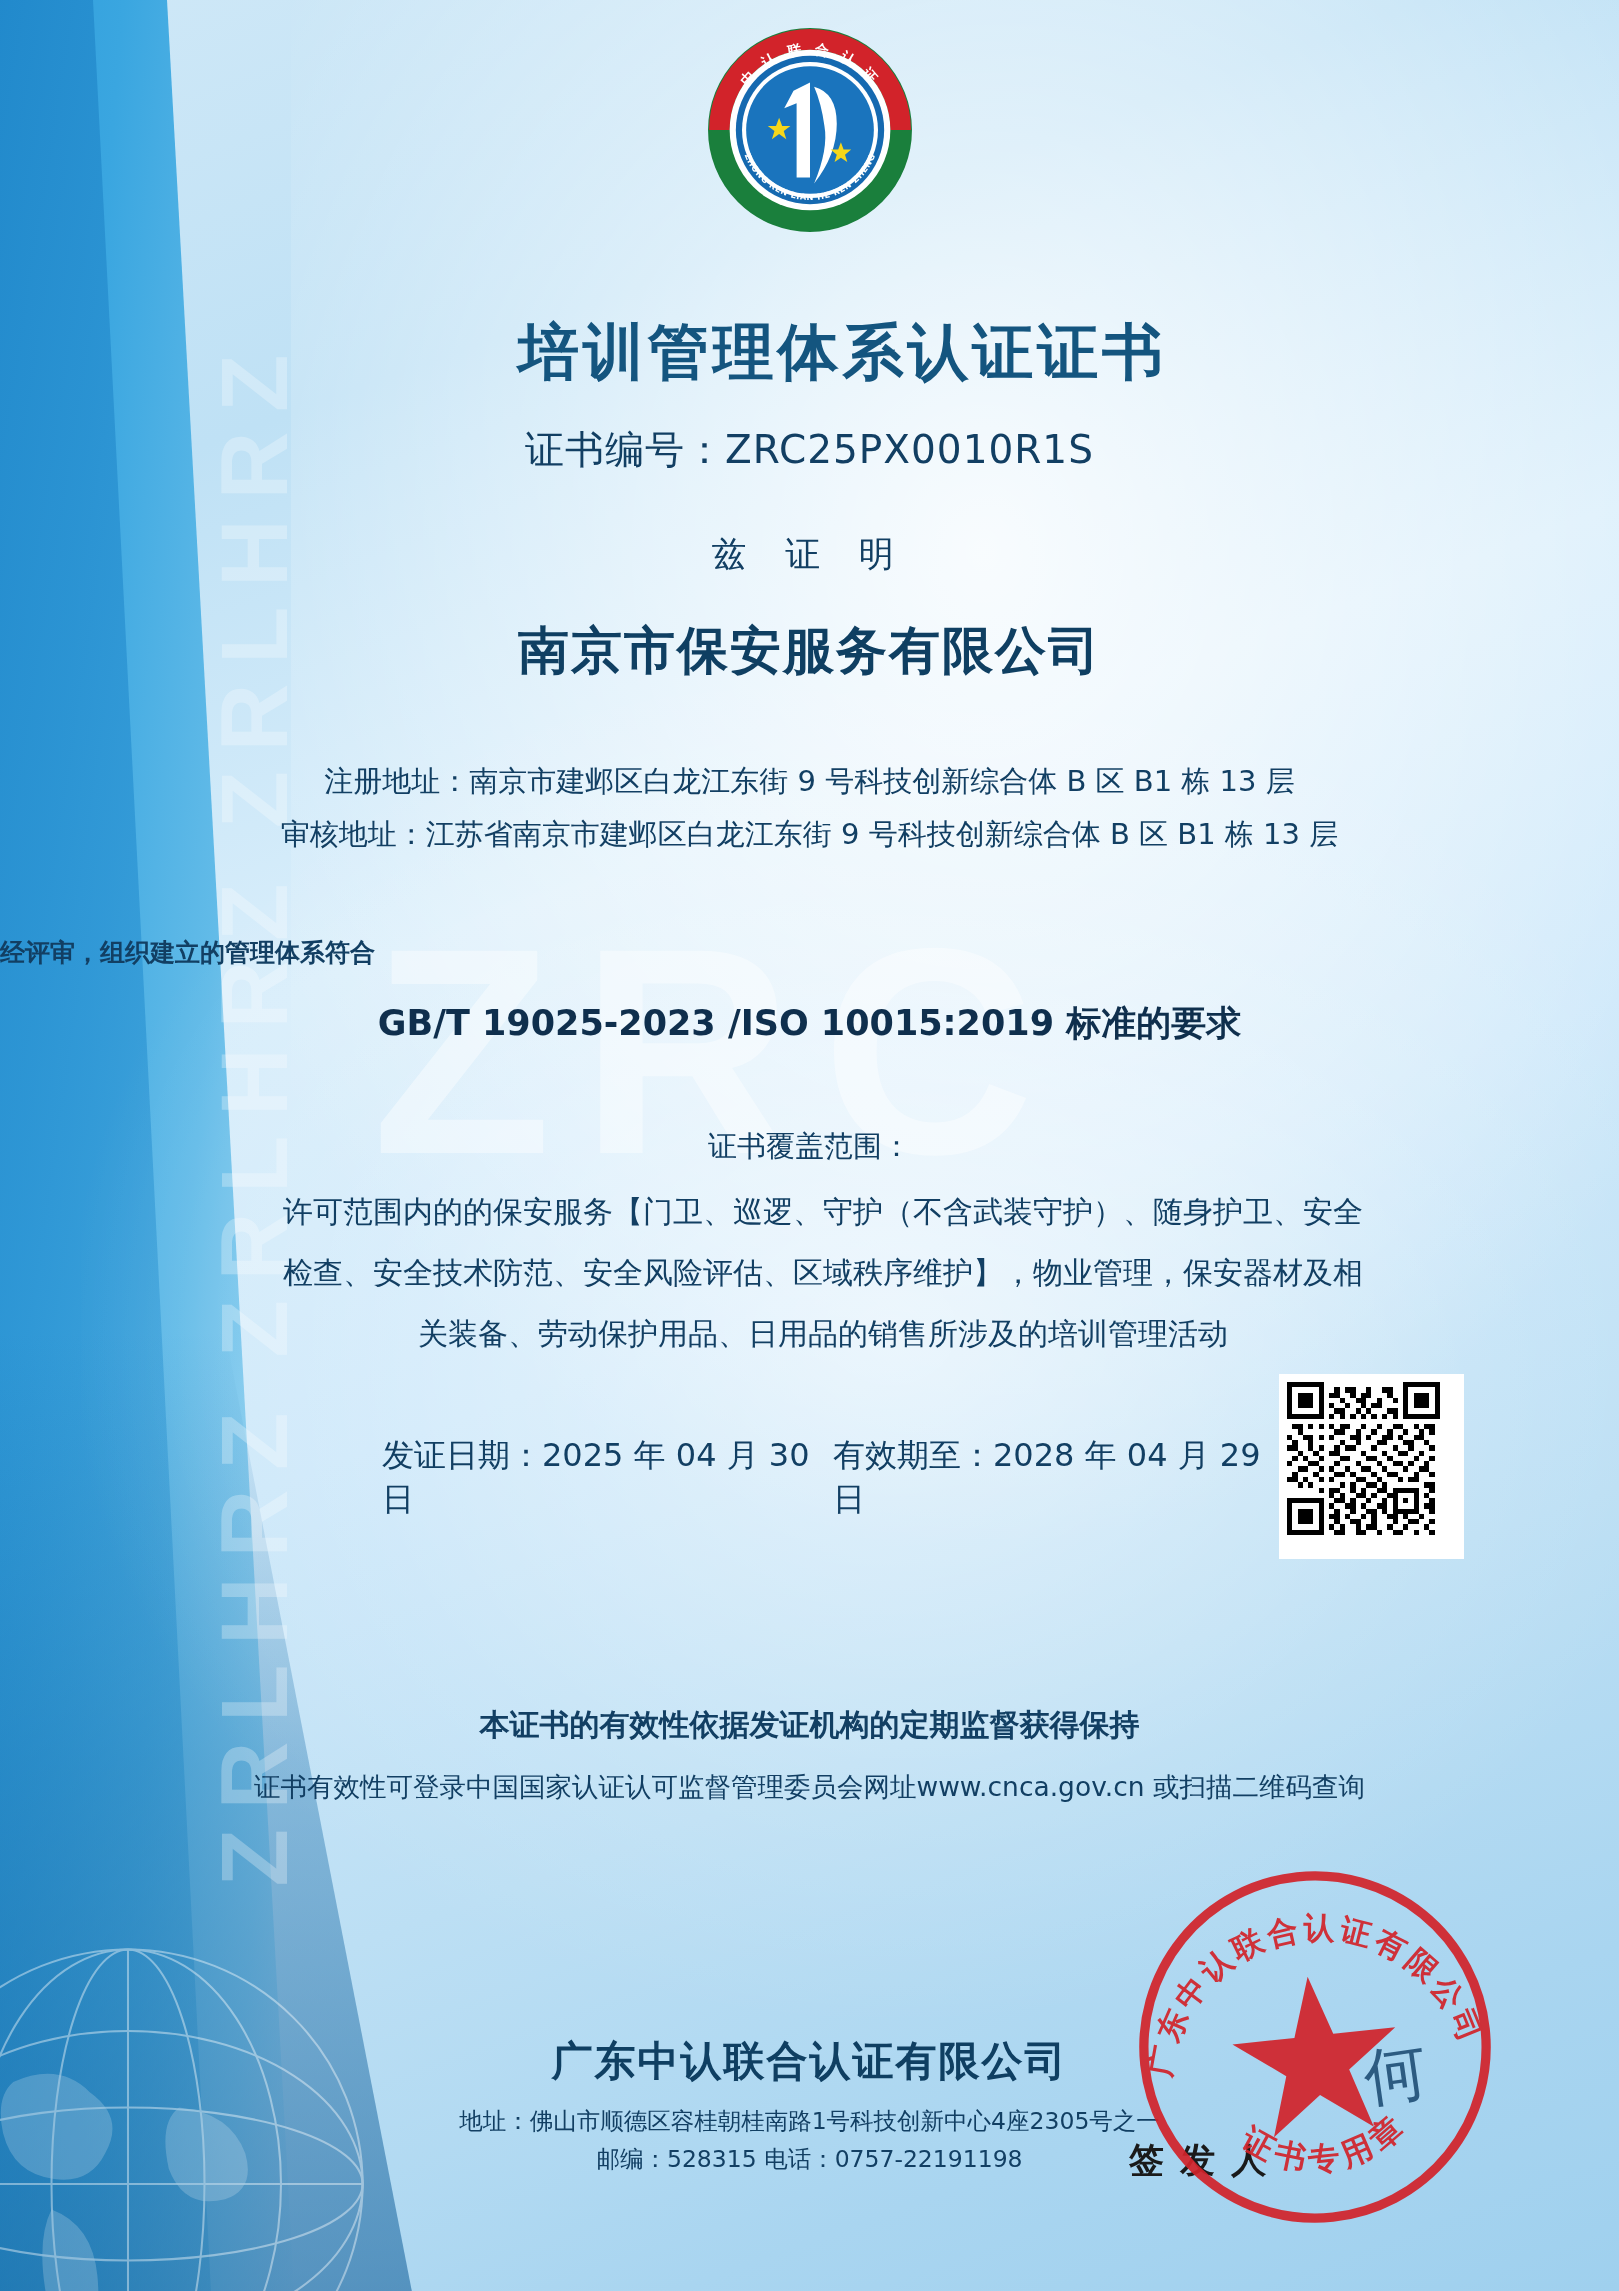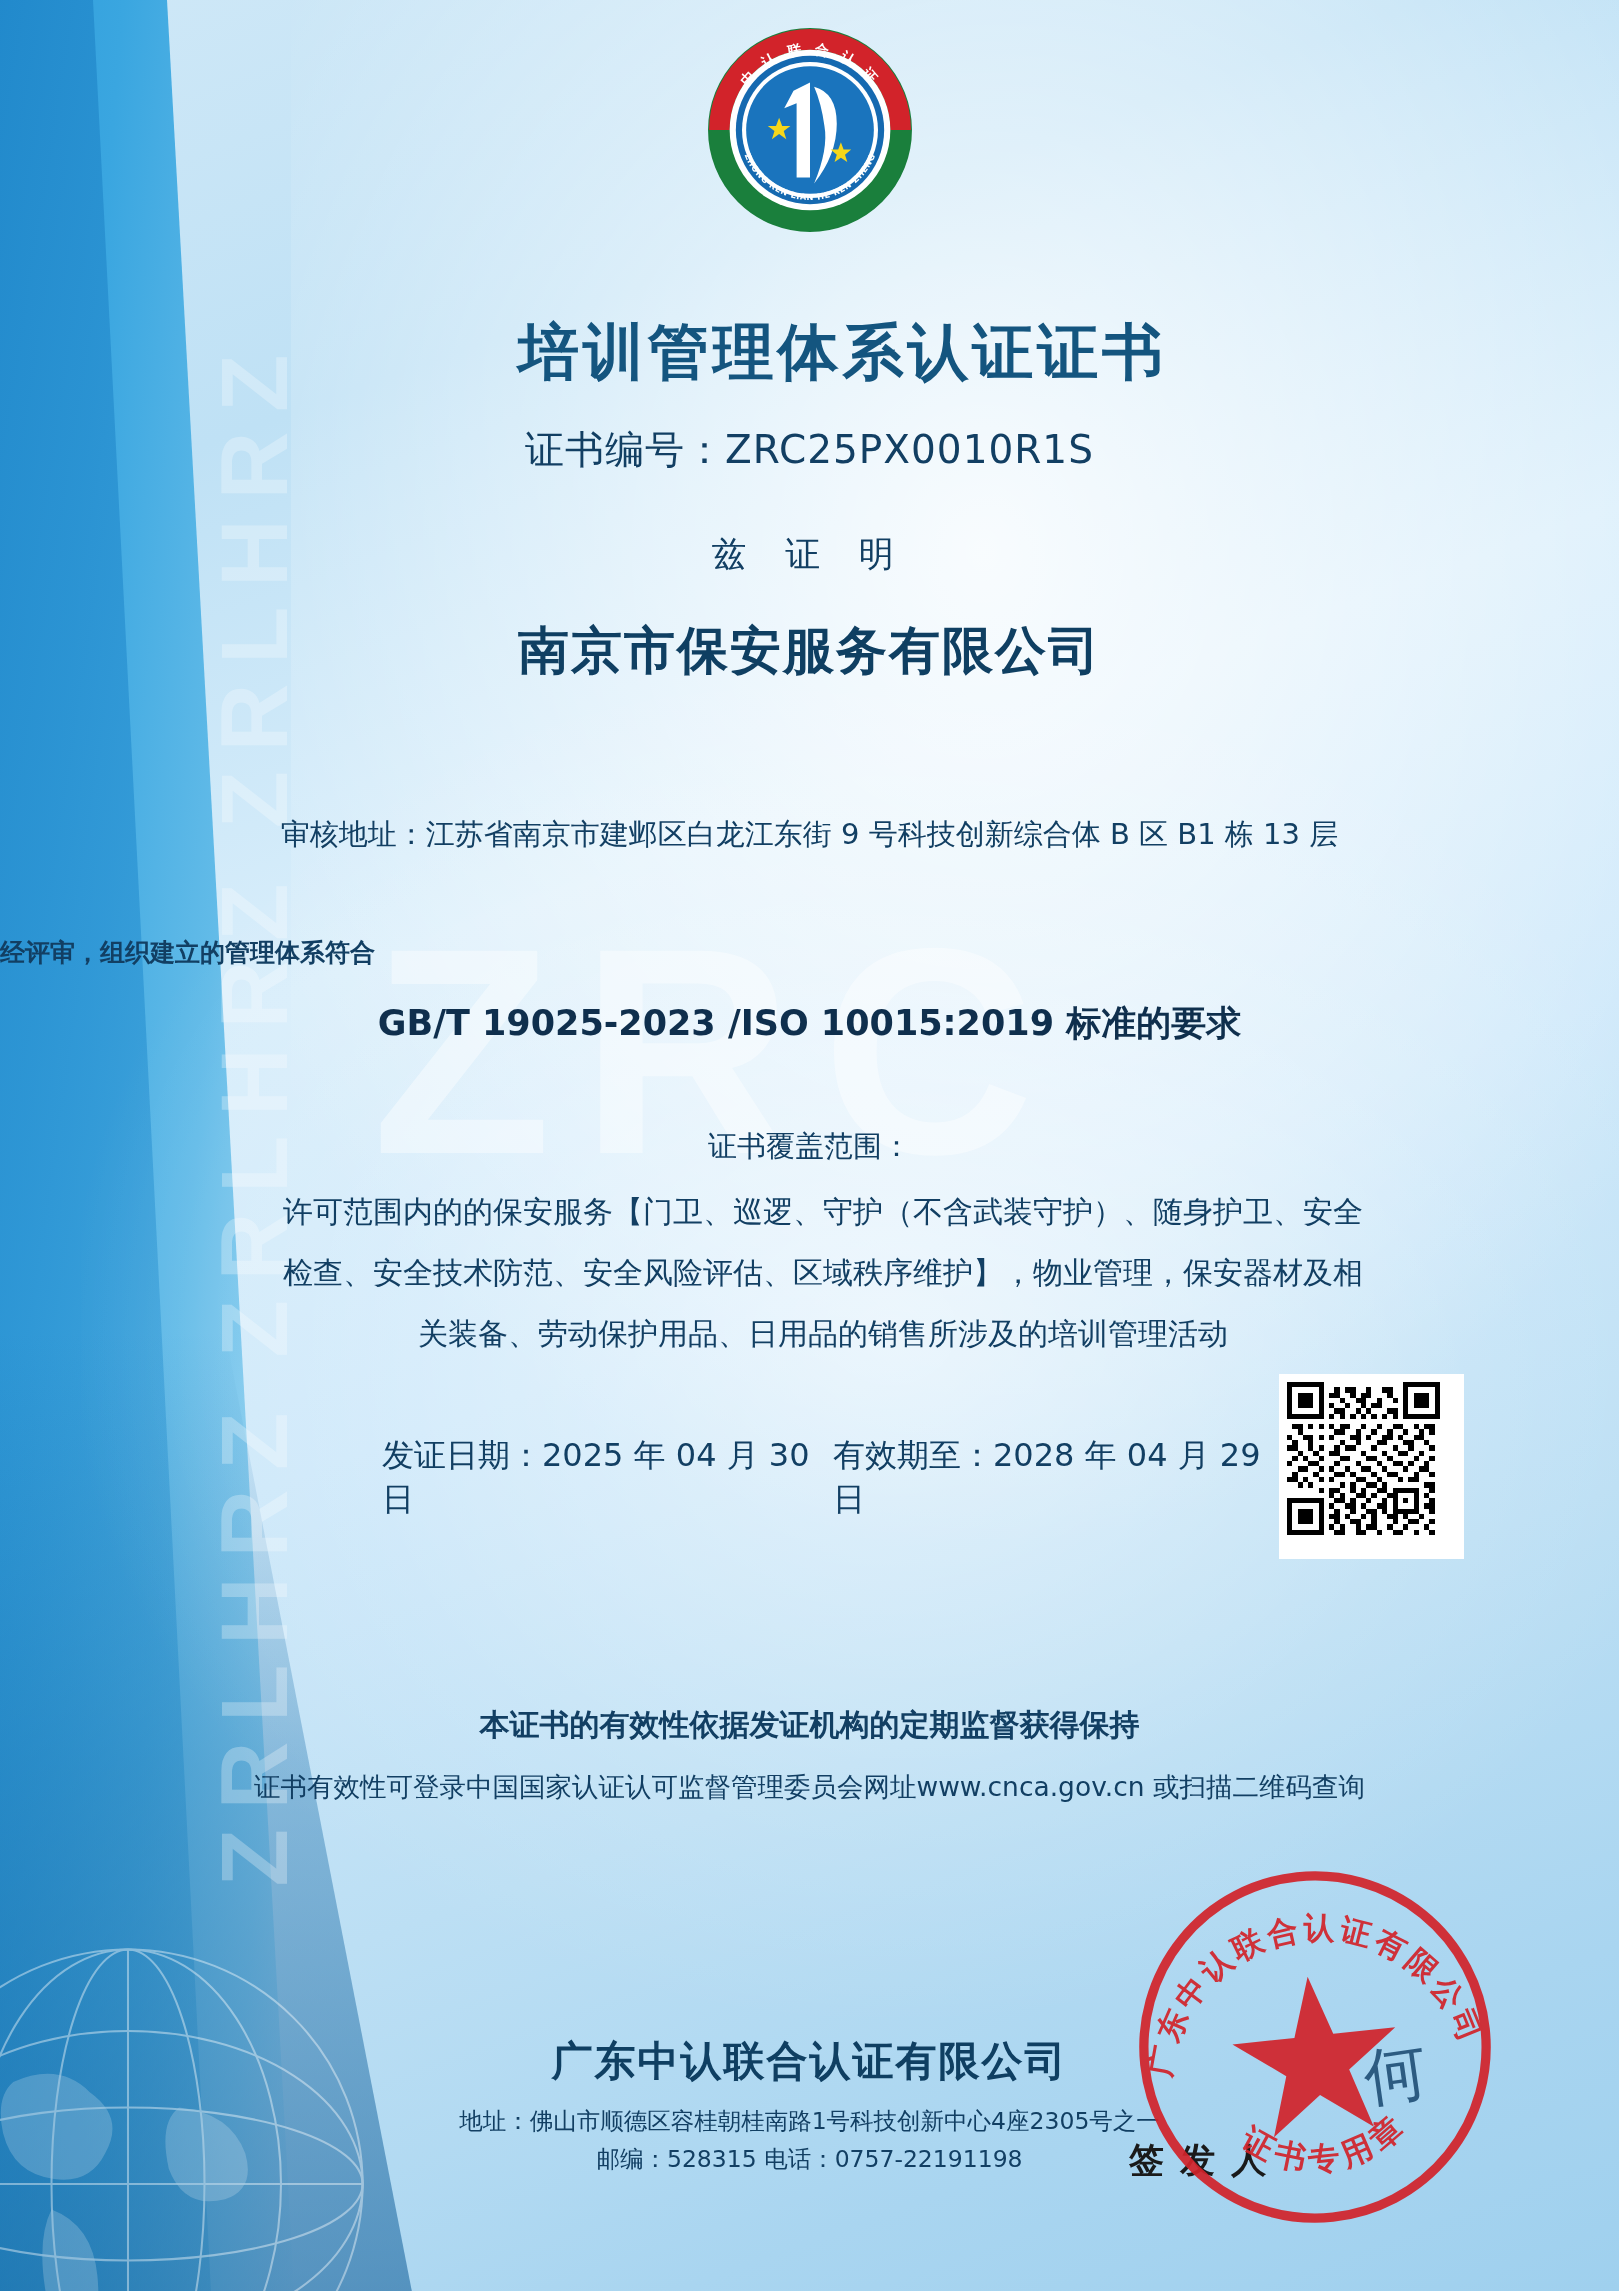--- a/index.html
+++ b/index.html
@@ -385,20 +385,21 @@
 
     <div class="main-title">培训管理体系认证证书</div>
 
     <div class="cert-no">
       <span>证书编号：</span><span>ZRC25PX0010R1S</span>
     </div>
 
     <div class="hereby">兹 证 明</div>
     <div class="company">南京市保安服务有限公司</div>
 
+    <div class="info-line info-2">注册地址：南京市建邺区白龙江东街 9 号科技创新综合体 B 区 B1 栋 13 层</div>
     <div class="info-line info-3">审核地址：江苏省南京市建邺区白龙江东街 9 号科技创新综合体 B 区 B1 栋 13 层</div>
 
     <div class="conform-1">经评审，组织建立的管理体系符合</div>
     <div class="conform-2">GB/T 19025-2023 /ISO 10015:2019 标准的要求</div>
 
     <div class="scope-title">证书覆盖范围：</div>
     <div class="scope-body">许可范围内的的保安服务【门卫、巡逻、守护（不含武装守护）、随身护卫、安全检查、安全技术防范、安全风险评估、区域秩序维护】，物业管理，保安器材及相关装备、劳动保护用品、日用品的销售所涉及的培训管理活动</div>
 
     <div class="dates">
       <span>发证日期：2025 年 04 月 30 日</span>

